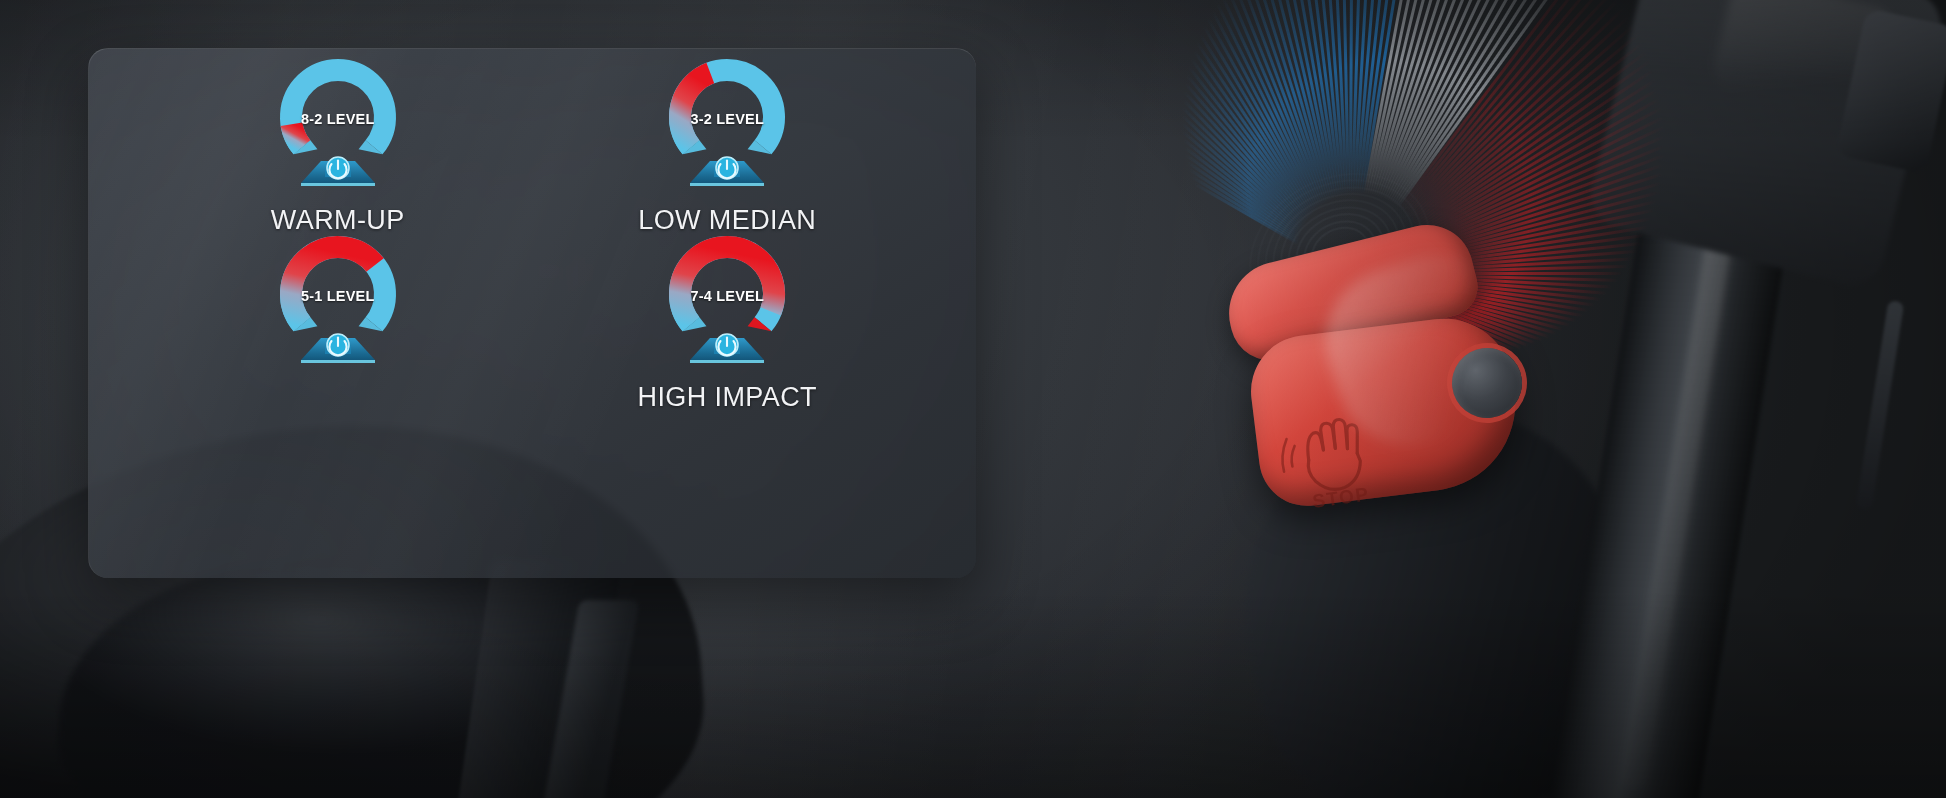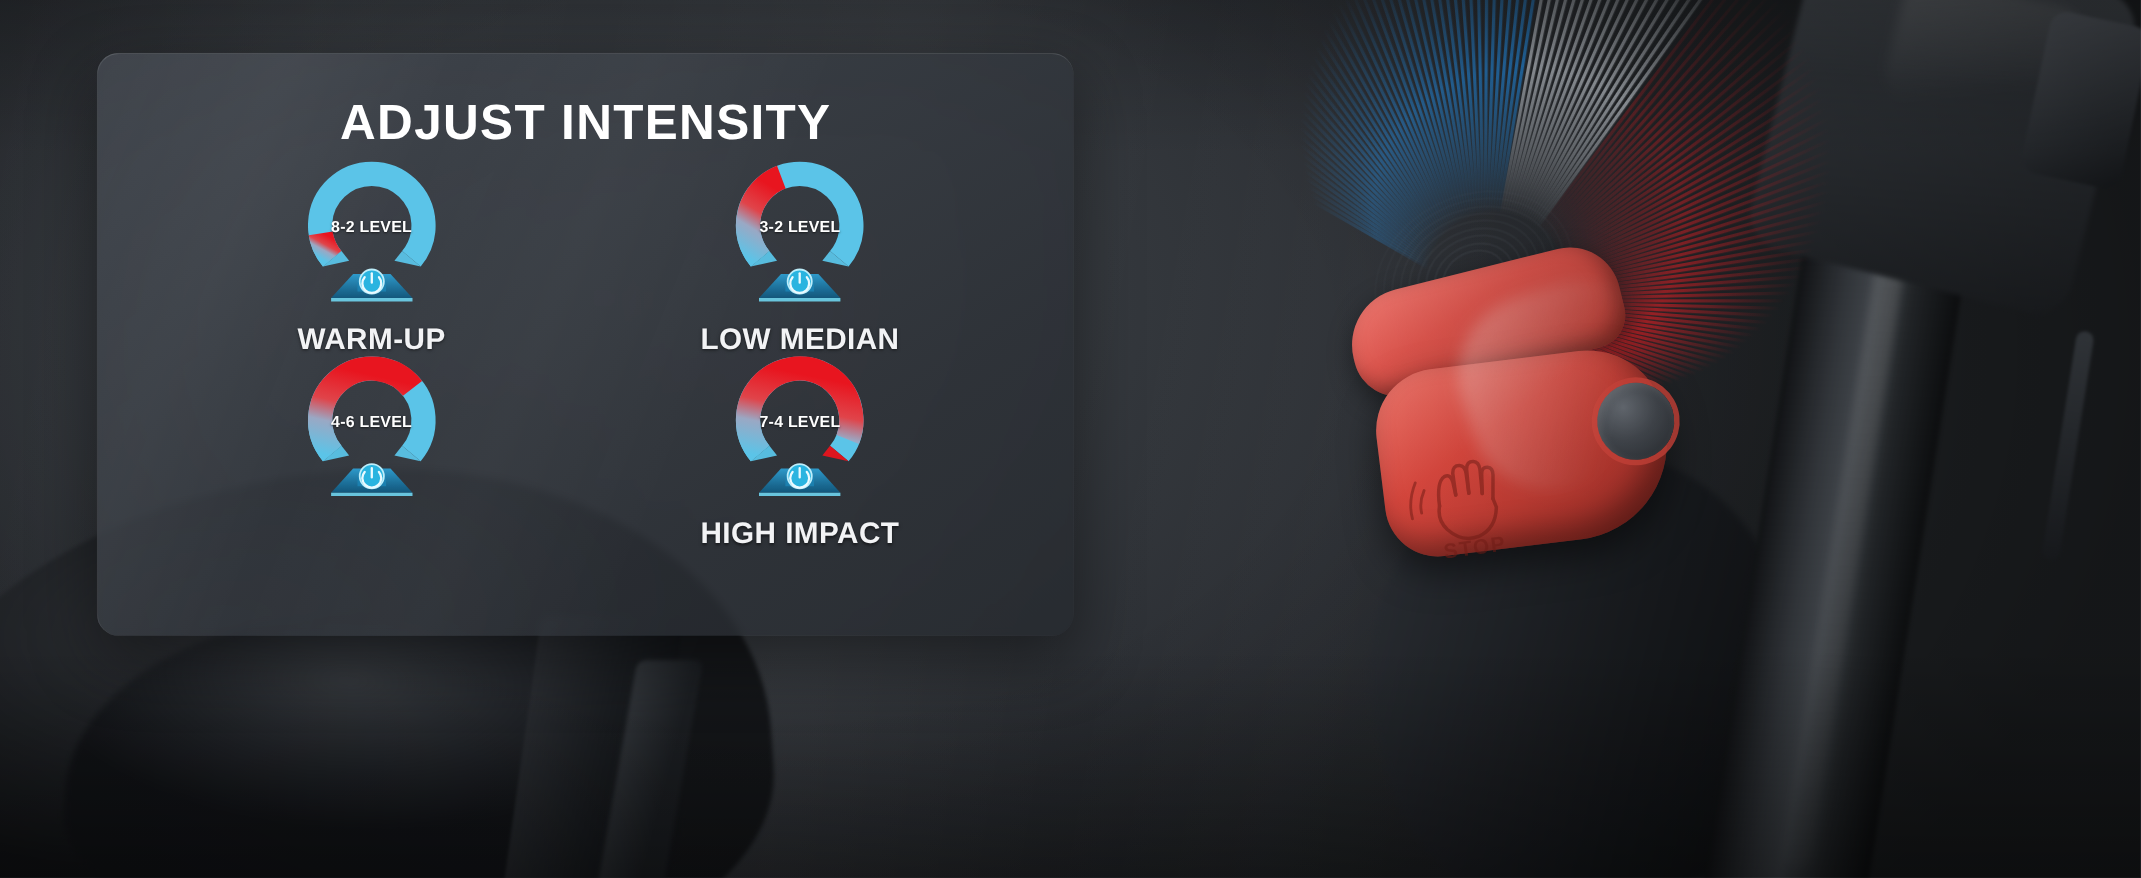--- a/index.html
+++ b/index.html
@@ -208,21 +208,21 @@
     font-weight:bold;
     letter-spacing:0.2px;
     text-shadow:0 1px 2px rgba(0,0,0,0.6);
   }
   .base { position:absolute; left:50%; bottom:-2px; transform:translateX(-50%); width:86px; height:34px; }
   .base svg { position:static; width:86px; height:34px; }
 
   .cell-caption {
     color:#f2f3f5;
     font-size:27px;
-    font-weight:bold;
+    font-weight:normal;
     letter-spacing:0.4px;
     margin-top:18px;
     text-shadow:0 1px 3px rgba(0,0,0,0.55);
   }
 </style>
 </head>
 <body>
 
 <div id="scene">
   <div class="bg-base"></div>
@@ -389,21 +389,20 @@
         <text x="28" y="106" font-family="Liberation Sans, sans-serif" font-size="19" font-weight="bold" fill="#7d1f18" stroke="none" letter-spacing="1.5">STOP</text>
       </svg>
     </div>
     <div class="clip-sheen"></div>
   </div>
 
   <div class="bg-vignette"></div>
 </div>
 
 <div id="panel">
-  <div class="panel-title">ADJUST INTENSITY</div>
   <div class="grid" id="grid">
       <div class="cell">
         <div class="gauge">
           <svg viewBox="0 0 130 118">
       <defs>
         <linearGradient id="g0fade" x1="0" y1="1" x2="0.25" y2="0">
           <stop offset="0%" stop-color="#5bc4e8"></stop>
           <stop offset="38%" stop-color="#9aa8c4"></stop>
           <stop offset="62%" stop-color="#e0444a"></stop>
           <stop offset="100%" stop-color="#e8151f"></stop>
@@ -496,21 +495,21 @@
           <stop offset="0%" stop-color="#7fd8f2"></stop>
           <stop offset="55%" stop-color="#2ea6d8"></stop>
           <stop offset="100%" stop-color="#1a6f9c"></stop>
         </linearGradient>
       </defs>
             <path d="M 29.00 88.21 A 47 47 0 1 1 101.00 88.21" stroke="#5bc4e8" stroke-width="22" fill="none" stroke-linecap="butt"></path>
             <path d="M 29.00 88.21 A 47 47 0 1 1 102.04 29.06" stroke="url(#g2fade)" stroke-width="22" fill="none" stroke-linecap="butt"></path>
             <path d="M 20.57 95.28 L 37.42 81.14 L 44.42 90.14 Z" fill="#5bc4e8" opacity="0.95"></path>
             <path d="M 109.43 95.28 L 92.58 81.14 L 85.58 90.14 Z" fill="#5bc4e8" opacity="0.95"></path>
           </svg>
-          <div class="gauge-label">4-6 LEVEL</div>
+          <div class="gauge-label">5-1 LEVEL</div>
           <div class="base">
            <svg viewBox="0 0 86 34">
              <defs>
                <linearGradient id="g2plate" x1="0" y1="0" x2="0" y2="1">
                  <stop offset="0%" stop-color="#2e9fd2" stop-opacity="0.95"></stop>
                  <stop offset="100%" stop-color="#0d5c86" stop-opacity="0.85"></stop>
                </linearGradient>
              </defs>
              <path d="M 26 6 L 60 6 L 80 28 L 6 28 Z" fill="url(#g2plate)"></path>
              <path d="M 6 28 L 80 28 L 80 31 L 6 31 Z" fill="#6fd5f0" opacity="0.9"></path>

